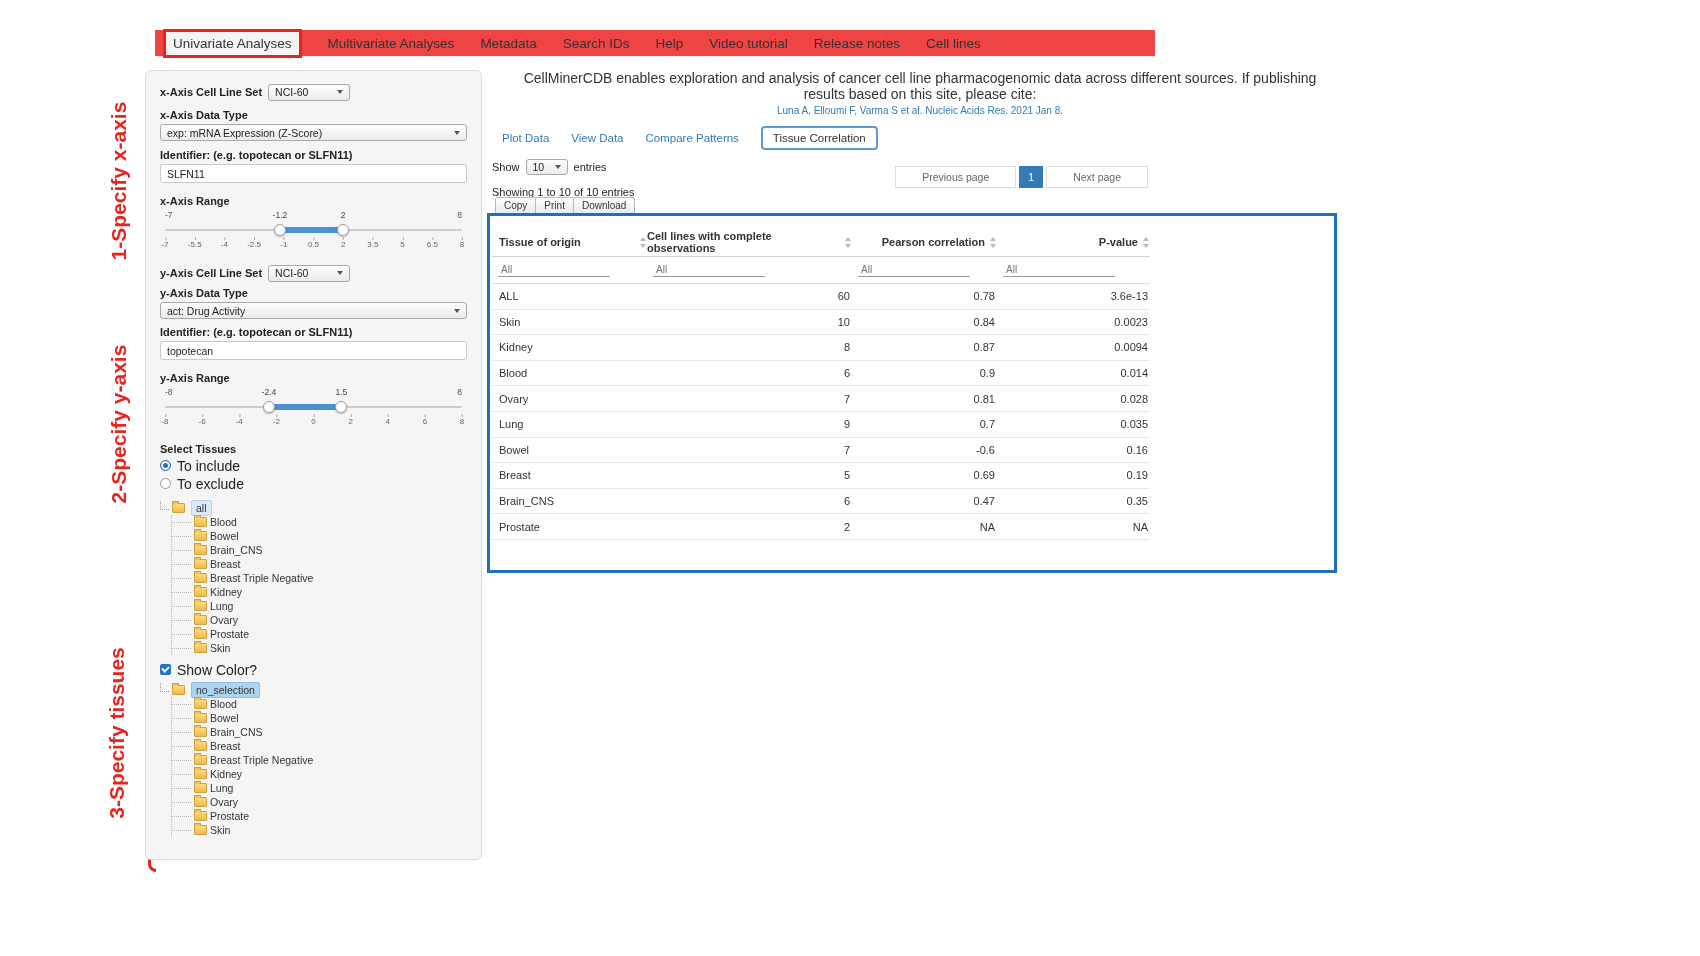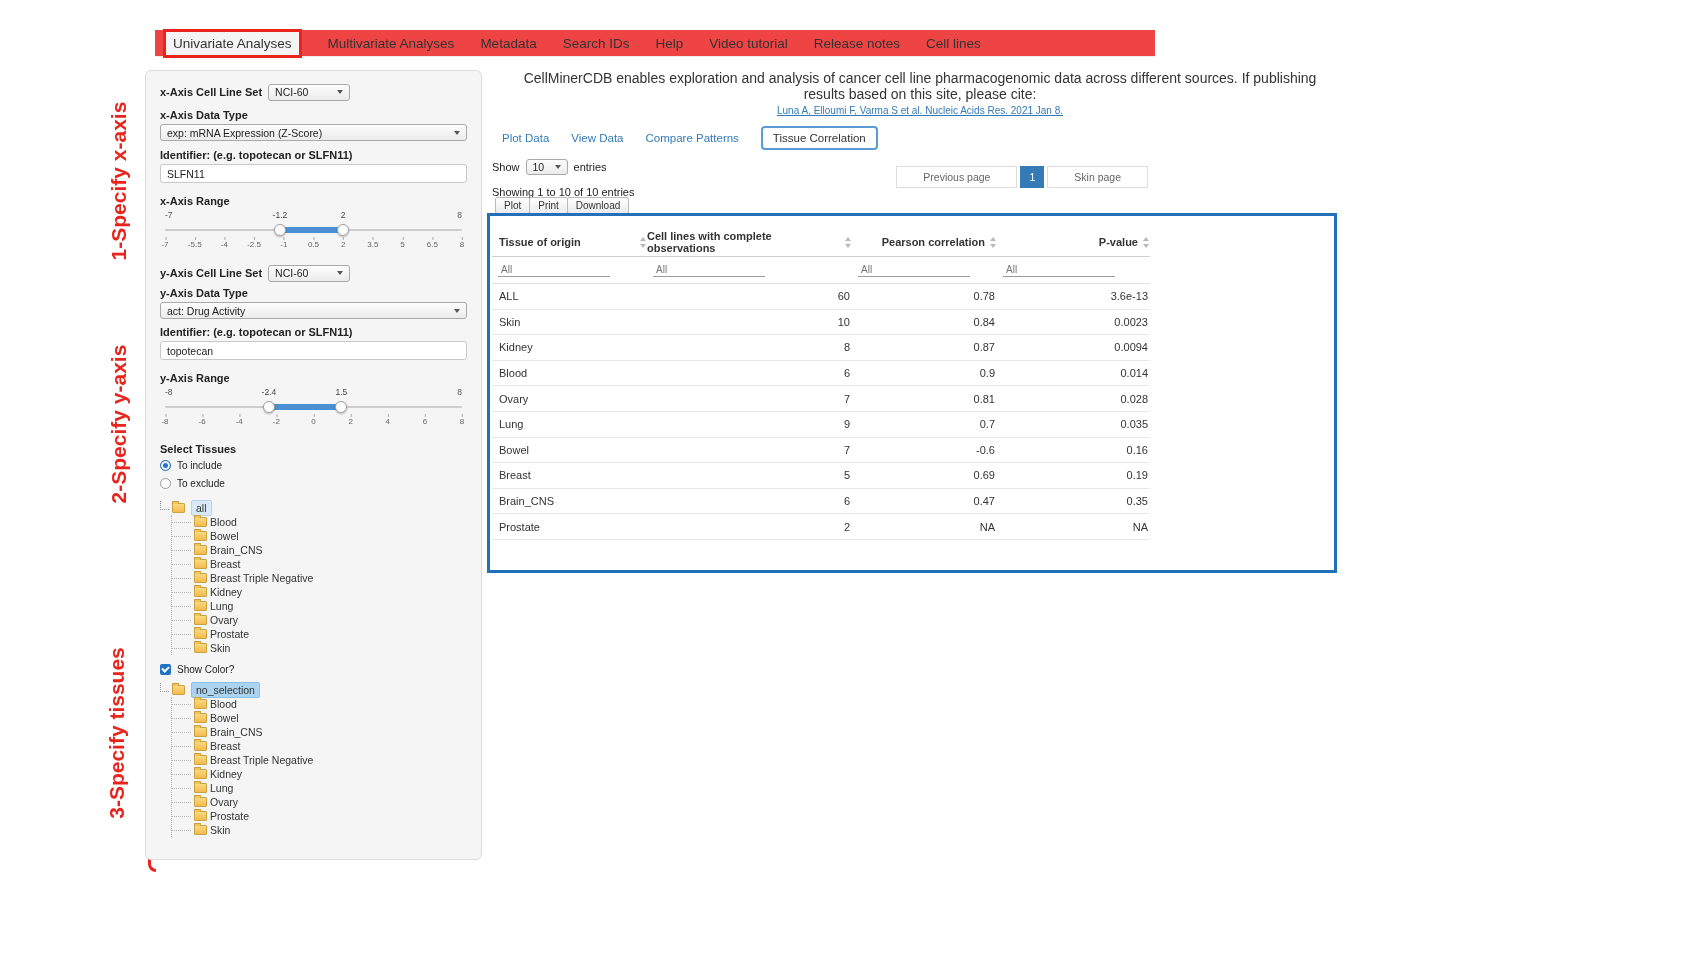--- a/index.html
+++ b/index.html
@@ -47,21 +47,21 @@
   .sl-track { position:absolute; top:19px; left:0; right:0; height:2px; background:#cdcdcd; border-radius:1px; }
   .sl-bar { position:absolute; top:17px; height:6px; background:#4a90d2; border-radius:3px; }
   .sl-handle { position:absolute; top:14px; width:12px; height:12px; border-radius:50%; background:#fff;
                border:1px solid #a0a0a0; box-shadow:0 1px 2px rgba(0,0,0,.25); transform:translateX(-50%);
                box-sizing:border-box; cursor:pointer; }
   .sl-ticks { position:absolute; top:27px; left:0; right:0; height:14px; }
   .sl-tick { position:absolute; top:3px; transform:translateX(-50%); font-size:8px; color:#666; }
   .sl-tick::before { content:''; position:absolute; top:-3px; left:50%; width:1px; height:3px; background:#aaa; }
 
   
-  .opt-row { display:flex; align-items:center; height:15px; margin-top:3px; font-size:10px; cursor:pointer; }
+  .opt-row { display:flex; align-items:center; height:15px; margin-top:3px; font-size:14px; cursor:pointer; }
   .radio { width:11px; height:11px; border-radius:50%; border:1px solid #999; background:#fff;
            display:inline-block; margin-right:6px; box-sizing:border-box; flex:none; }
   .radio.checked { border:1px solid #2273c3; background:#2273c3; box-shadow:inset 0 0 0 2px #fff; }
   .checkbox { width:11px; height:11px; background:#2273c3; border-radius:2px; display:inline-block;
               position:relative; margin-right:6px; flex:none; }
   .checkbox::after { content:''; position:absolute; left:2px; top:2px; width:5px; height:3px;
                      border-left:2px solid #fff; border-bottom:2px solid #fff; transform:rotate(-45deg); }
 
   
   .tree { margin-top:6px; font-size:10.5px; color:#333; }
@@ -76,21 +76,21 @@
                  vertical-align:-1px; margin-right:3px; box-sizing:border-box; }
   .folder-icon::before { content:''; position:absolute; top:-3px; left:-1px; width:5px; height:2px;
                          background:#f3c35d; border:1px solid #caa23f; border-bottom:none; }
   .tree-list { list-style:none; margin:0 0 0 11px; padding:0 0 0 10px; border-left:1px dotted #b5b5b5; }
   .tree-list li { position:relative; height:14px; line-height:14px; padding-left:12px; white-space:nowrap; cursor:pointer; }
   .tree-list li::before { content:''; position:absolute; left:-10px; top:7px; width:19px; border-top:1px dotted #b5b5b5; }
 
   
   .main { position:absolute; left:490px; top:68px; width:860px; }
   .citation { text-align:center; font-size:14px; color:#333; width:820px; margin:2px auto 0 auto; }
-  .citation-link { text-align:center; font-size:10px; color:#337ab7; margin-top:3px; cursor:pointer;text-decoration:underline; }
+  .citation-link { text-align:center; font-size:10px; color:#337ab7; margin-top:3px; cursor:pointer; }
   .main-tabs { margin-top:10px; display:flex; align-items:center; gap:22px; font-size:11.5px; padding-left:12px; }
   .mtab { color:#337ab7; cursor:pointer; white-space:nowrap; }
   .mtab.active { color:#333; border:2px solid #5b9bd5; border-radius:4px; padding:4px 10px; background:#fff; }
   .show-row { margin-top:9px; display:flex; align-items:center; gap:6px; font-size:11px; padding-left:2px; }
   .select.mini { width:42px; height:16px; }
   .showing-text { margin-top:11px; font-size:11px; padding-left:2px; }
   .pagination { position:absolute; top:98px; right:202px; display:flex; align-items:center; font-size:10.5px; }
   .pbtn { border:1px solid #ddd; background:#fff; color:#666; padding:4px 26px; cursor:pointer; white-space:nowrap; }
   .pcur { background:#337ab7; border:1px solid #337ab7; color:#fff; padding:4px 8px; margin:0 3px; cursor:pointer; }
   .export-row { position:absolute; top:129px; left:5px; display:flex; }
@@ -303,25 +303,25 @@
         <span class="chev"></span>
       </span>
       <span>entries</span>
     </div>
 
     <div class="showing-text">Showing 1 to 10 of 10 entries</div>
 
     <div class="pagination">
       <span class="pbtn">Previous page</span>
       <span class="pcur">1</span>
-      <span class="pbtn">Skin page</span>
+      <span class="pbtn">Next page</span>
     </div>
 
     <div class="export-row">
-      <span class="ebtn">Plot</span>
+      <span class="ebtn">Copy</span>
       <span class="ebtn">Print</span>
       <span class="ebtn">Download</span>
     </div>
 
     <div class="blue-box"></div>
 
     <div class="dtable">
       <div class="trow thead">
         <span class="th first">
           <span>Tissue of origin</span>

